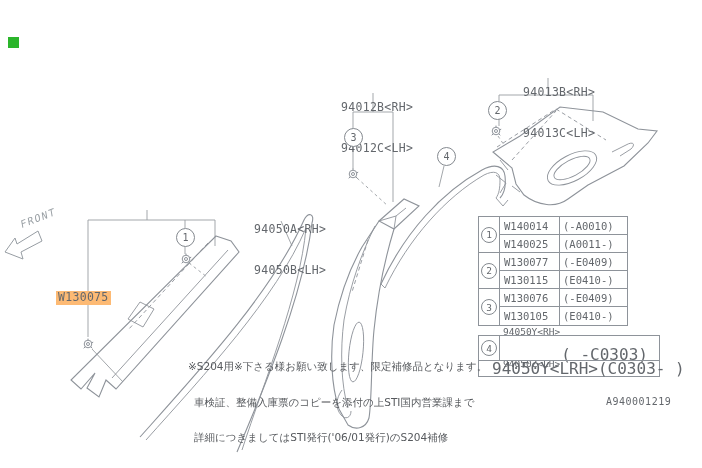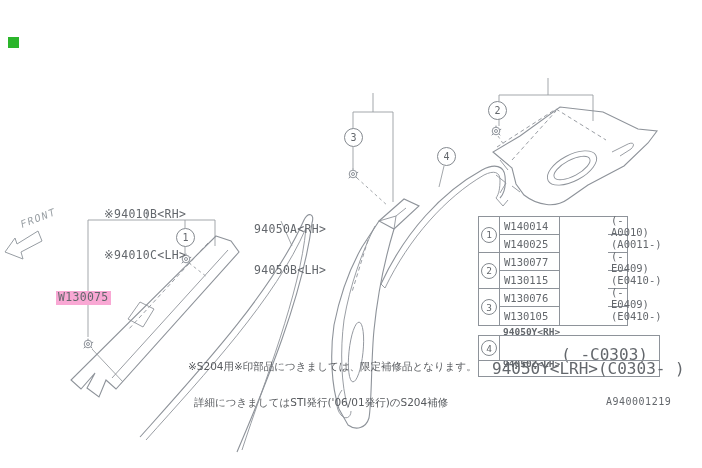--- a/index.html
+++ b/index.html
@@ -1,44 +1,44 @@
 <!DOCTYPE html>
 <html><head>
 <meta charset="utf-8">
 <style>
   html,body{margin:0;padding:0;background:#fff;}
   .canvas{position:relative;width:702px;height:468px;background:#ffffff;overflow:hidden;
           font-family:"DejaVu Sans Mono","DejaVu Sans",monospace;color:#63676c;}
   .art{position:absolute;left:0;top:0;}
   .lbl{position:absolute;font-size:11.5px;line-height:13.5px;letter-spacing:.3px;white-space:pre;}
-  .lbl.whitebg{background:#f9a8d4;padding:0 2px;}
+  .lbl.whitebg{background:#fdba74;padding:0 2px;}
   .callout{position:absolute;width:17px;height:17px;border:1px solid #84898f;border-radius:50%;
            background:#fff;display:flex;align-items:center;justify-content:center;
            font-size:10px;line-height:10px;color:#63676c;}
   .refcircle{display:inline-flex;width:14px;height:14px;border:1px solid #84898f;border-radius:50%;
              align-items:center;justify-content:center;font-size:9.5px;color:#63676c;background:#fff;}
   
   .tbl1{position:absolute;left:478px;top:216px;display:grid;
         grid-template-columns:21px 60px 67px;grid-auto-rows:18px;
         border:1px solid #8e939a;background:#fff;}
   .tbl1 .cell{font-size:10.5px;display:flex;align-items:center;box-sizing:border-box;}
   .tbl1 .ref{grid-column:1;justify-content:center;border-right:1px solid #8e939a;border-bottom:1px solid #8e939a;}
   .tbl1 .c2{grid-column:2;padding-left:4px;border-right:1px solid #8e939a;border-bottom:1px solid #8e939a;text-align:center;}
-  .tbl1 .c3{grid-column:3;padding-left:3px;border-bottom:1px solid #8e939a;margin-left:48px;}
+  .tbl1 .c3{grid-column:3;padding-left:3px;border-bottom:1px solid #8e939a;}
   .tbl1 .nb{border-bottom:none;}
   .gr1{grid-row:1}.gr2{grid-row:2}.gr3{grid-row:3}.gr4{grid-row:4}.gr5{grid-row:5}.gr6{grid-row:6}
   .sp12{grid-row:1/3}.sp34{grid-row:3/5}.sp56{grid-row:5/7}
   
   .tbl2{position:absolute;left:478px;top:335px;display:grid;
         grid-template-columns:21px 159px;grid-template-rows:24px 16px;
         border:1px solid #8e939a;background:#fff;}
   .tbl2 .ref{grid-column:1;grid-row:1;display:flex;align-items:center;justify-content:center;
              border-right:1px solid #8e939a;}
   .tbl2 .r1{grid-column:2;grid-row:1;display:flex;align-items:center;}
-  .tbl2 .stack{font-size:9.5px;line-height:10.5px;padding-left:3px;white-space:pre;font-weight:bold;}
+  .tbl2 .stack{font-size:9.5px;line-height:10.5px;padding-left:3px;white-space:pre;}
   .tbl2 .range{font-size:16px;padding-left:1px;margin-top:12px;}
   .tbl2 .r2{grid-column:1/3;grid-row:2;border-top:1px solid #8e939a;font-size:16px;
             display:flex;align-items:center;padding-left:13px;white-space:pre;text-align:center;}
   
   .note{position:absolute;left:188px;top:337px;font-family:"DejaVu Sans",sans-serif;
         font-size:10.5px;line-height:11.9px;color:#56595d;white-space:pre;}
   .note div+div{padding-left:6px;}
   .docnum{position:absolute;left:606px;top:396px;font-size:10px;letter-spacing:.5px;}
   .greensq{position:absolute;left:8px;top:37px;width:11px;height:11px;background:#2bb52b;}
 </style>
@@ -112,23 +112,27 @@
       <path d="M497,147 L556,109 M556,109 L606,140 M512,160 L556,111" stroke-dasharray="4,3" stroke-width="0.9"></path>
       <ellipse cx="572" cy="168" rx="27" ry="13" transform="rotate(-28 572 168)" stroke-width="0.9"></ellipse>
       <ellipse cx="572" cy="168" rx="20" ry="8" transform="rotate(-28 572 168)" stroke-width="0.9"></ellipse>
       <path d="M500,160 L508,170 M496,175 L506,183 L500,193 M512,186 L520,192" stroke-width="0.9"></path>
       <path d="M612,152 L626,145 C633,141 636,144 631,149 L620,156" stroke-width="0.9"></path>
     </g>
   </svg>
 
   <div class="greensq"></div>
 
-  <div class="lbl" style="left:104px;top:181px;">
-    <div>※94010B&lt;RH&gt;</div>
-    <div>※94010C&lt;LH&gt;</div>
+  <div class="lbl" style="left:341px;top:74px;">
+    <div>94012B&lt;RH&gt;</div>
+    <div>94012C&lt;LH&gt;</div>
+  </div>
+  <div class="lbl" style="left:523px;top:59px;">
+    <div>94013B&lt;RH&gt;</div>
+    <div>94013C&lt;LH&gt;</div>
   </div>
   <div class="lbl" style="left:254px;top:196px;">
     <div>94050A&lt;RH&gt;</div>
     <div>94050B&lt;LH&gt;</div>
   </div>
   <div class="lbl whitebg" style="left:56px;top:291px;">W130075</div>
 
   <div class="callout" style="left:176px;top:228px;">
     <span>1</span>
     </div>
@@ -176,21 +180,22 @@
       <div class="stack">
         <div>94050Y&lt;RH&gt;</div>
         <div>94050Z&lt;LH&gt;</div>
       </div>
       <div class="range">( -C0303)</div>
     </div>
     <div class="r2">94050Y&lt;LRH&gt;(C0303- )</div>
   </div>
 
   <div class="note">
-    <div>※S204用※印部品につきましては、限定補修品となります。</div>
+    <div>※S204用※下さる様お願い致します、限定補修品となります。</div>
+    <div>車検証、整備入庫票のコピーを添付の上STI国内営業課まで</div>
     <div>詳細につきましてはSTI発行('06/01発行)のS204補修</div>
     
     
   </div>
 
   <div class="docnum">A940001219</div>
 
 </div>
 
 </body></html>

